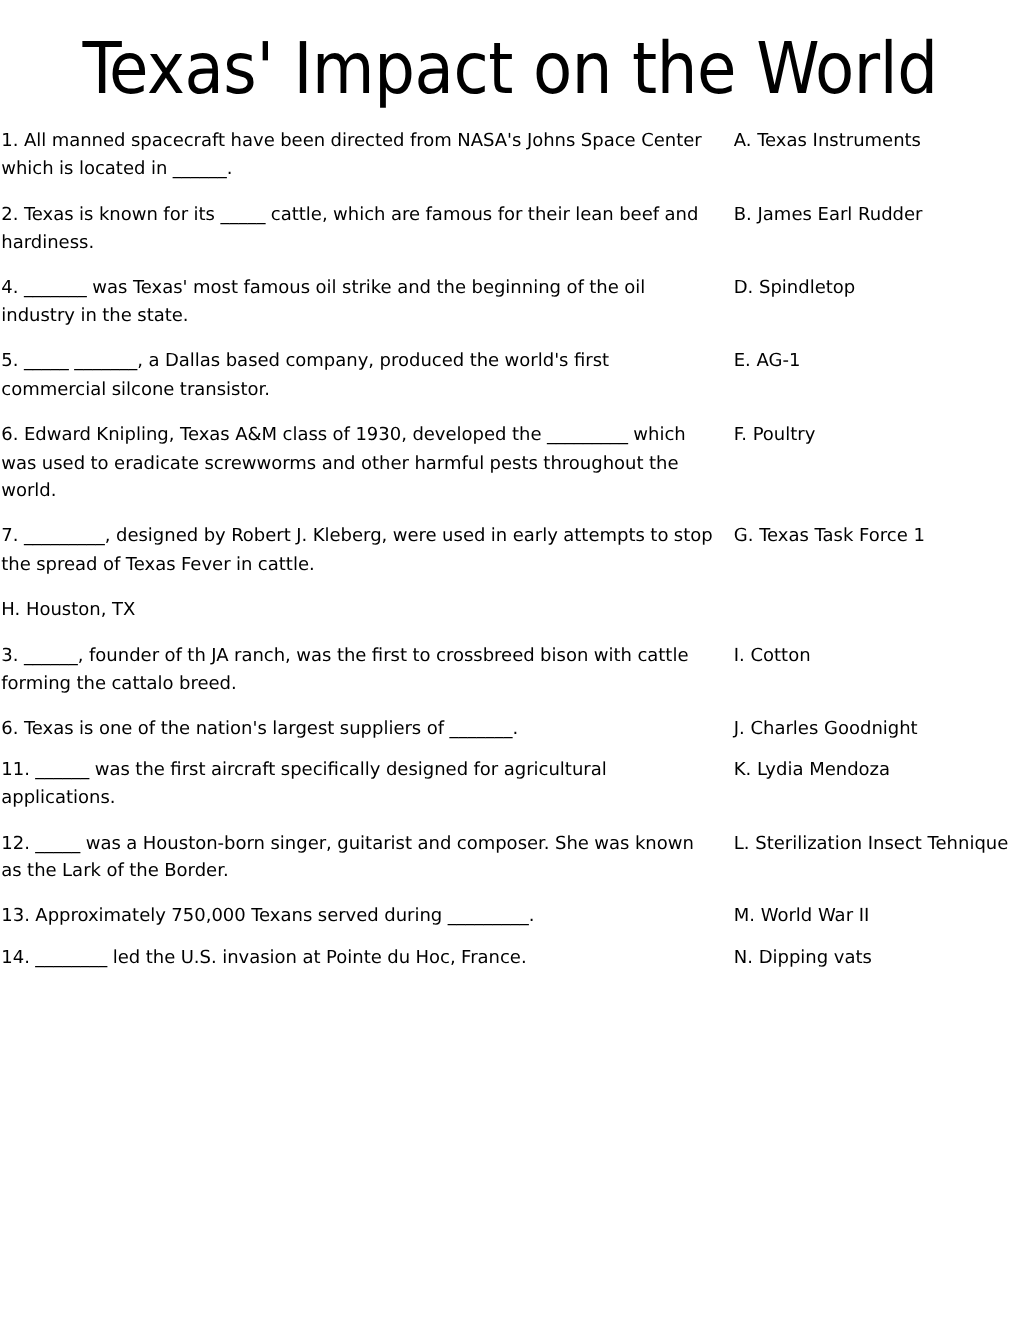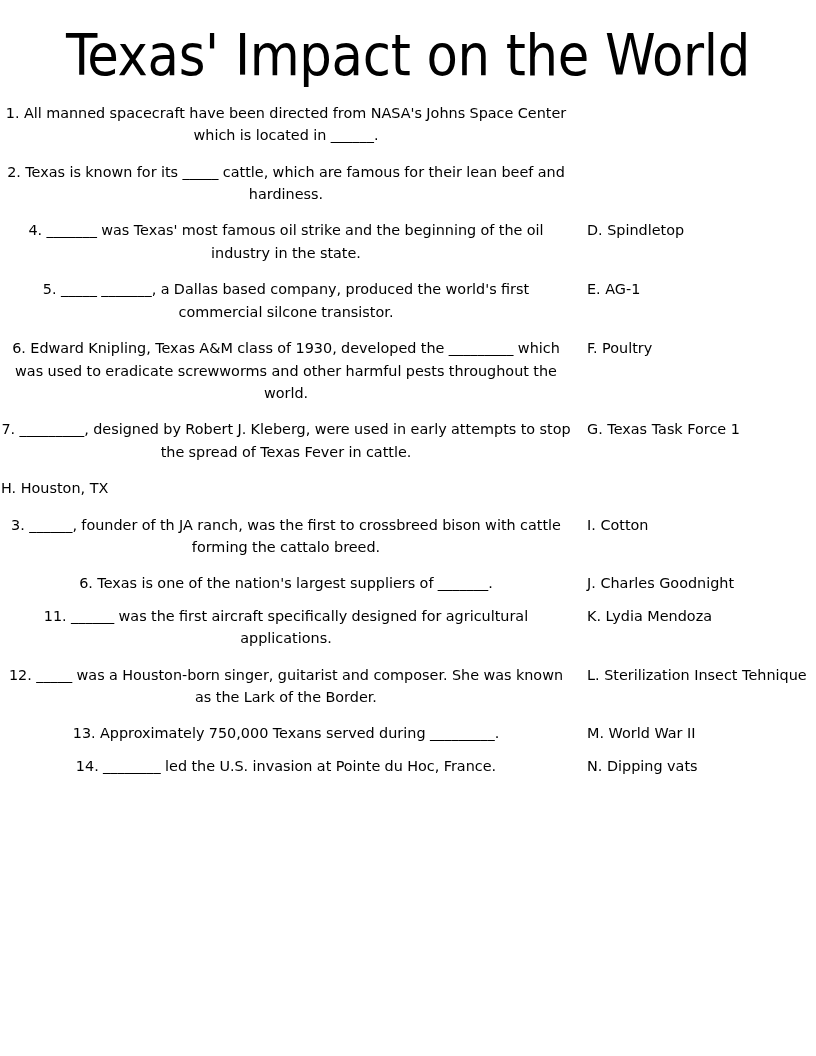--- a/index.html
+++ b/index.html
@@ -45,21 +45,20 @@
     display: flex;
     align-items: flex-start;
     width: 816px;
     box-sizing: border-box;
   }
   .q-col {
     width: 586px;
     flex: 0 0 586px;
     box-sizing: border-box;
     padding-right: 16px;
-    text-align: center;
   }
   .a-col {
     width: 230px;
     flex: 0 0 230px;
     box-sizing: border-box;
   }
   .q-text, .a-text {
     font-size: 14.4px;
     line-height: 22.4px;
     margin: 0;
@@ -78,25 +77,31 @@
 <div class="page">
 
   <h1 class="title">Texas' Impact on the World</h1>
 
   <div class="rows">
 
     <div class="row">
       <div class="q-col">
         <p class="q-text">1. All manned spacecraft have been directed from NASA's Johns Space Center which is located in ______.</p>
       </div>
+      <div class="a-col">
+        <p class="a-text">A. Texas Instruments</p>
+      </div>
     </div>
 
     <div class="row">
       <div class="q-col">
         <p class="q-text">2. Texas is known for its _____ cattle, which are famous for their lean beef and hardiness.</p>
+      </div>
+      <div class="a-col">
+        <p class="a-text">B. James Earl Rudder</p>
       </div>
     </div>
 
 
     <div class="row">
       <div class="q-col">
         <p class="q-text">4. _______ was Texas' most famous oil strike and the beginning of the oil industry in the state.</p>
       </div>
       <div class="a-col">
         <p class="a-text">D. Spindletop</p>

